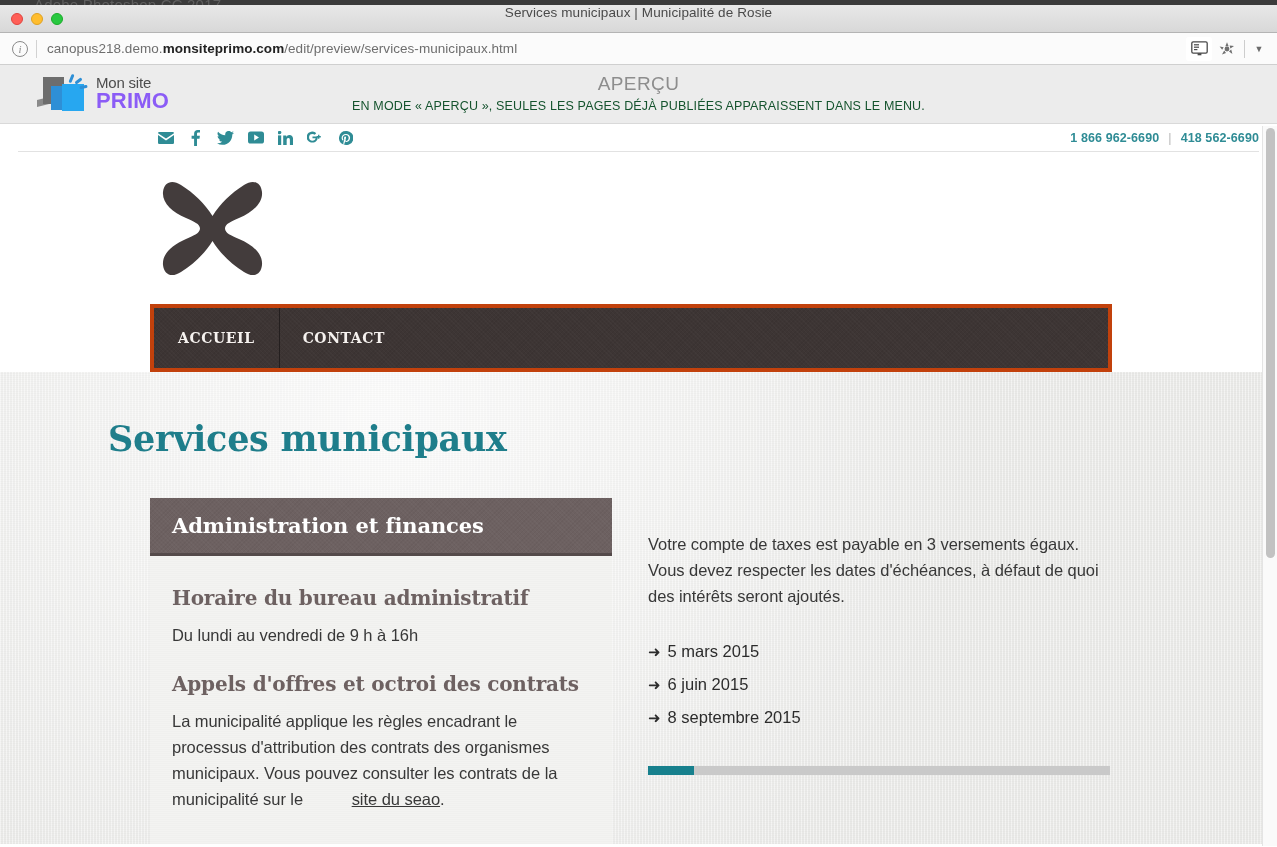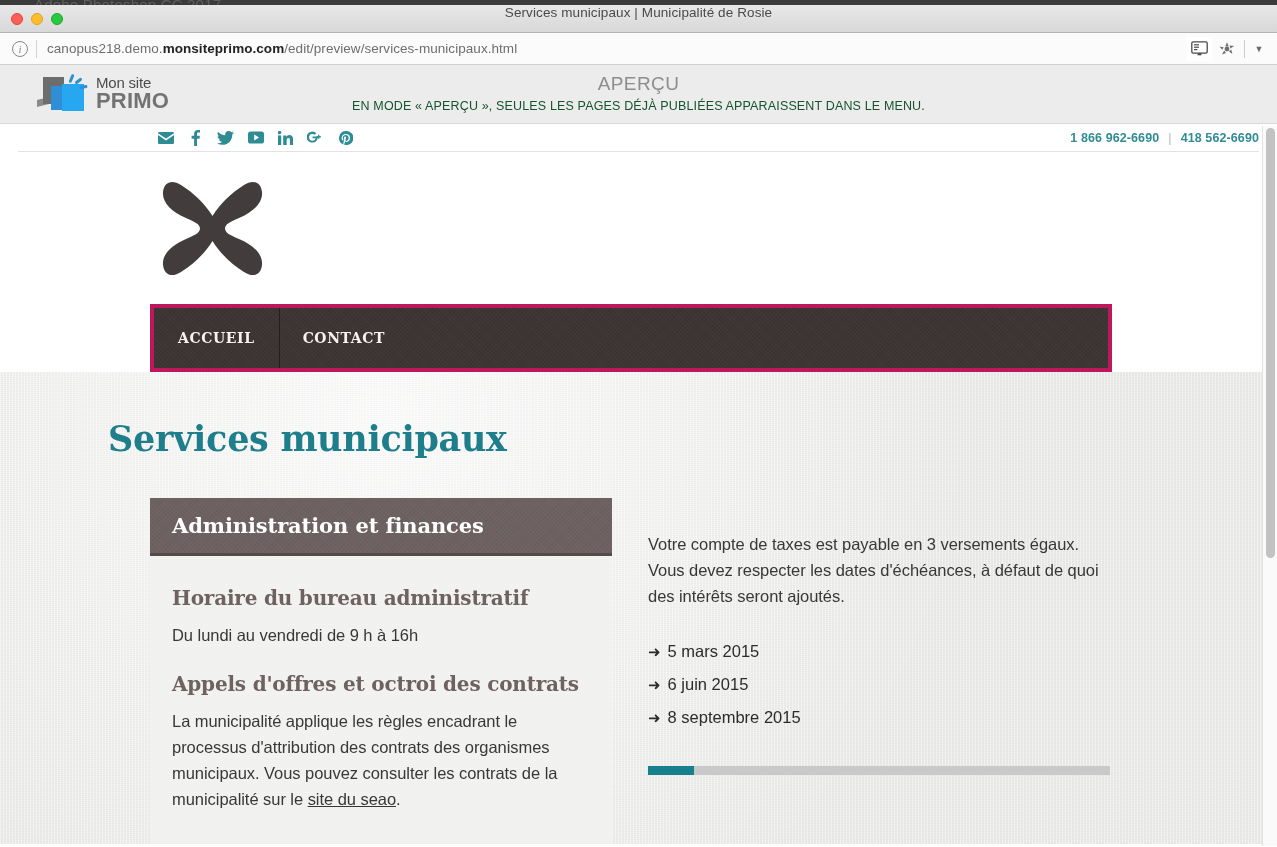--- a/index.html
+++ b/index.html
@@ -98,21 +98,21 @@
   .spark { position: absolute; background: #2e8fd6; border-radius: 2px; }
   .spark.s1 { left: 33px; top: 0px;  width: 3px; height: 9px; transform: rotate(22deg); }
   .spark.s2 { left: 40px; top: 3px;  width: 3px; height: 8px; transform: rotate(52deg); }
   .spark.s3 { left: 45px; top: 9px;  width: 3px; height: 8px; transform: rotate(78deg); }
   .primo-text { padding-bottom: 2px; }
   .primo-mon {
     font-size: 15px; color: #4c4c4c; letter-spacing: -.2px; line-height: 15px;
     font-family: "Liberation Sans", sans-serif;
   }
   .primo-primo {
-    font-size: 22px; color: #737373; font-weight: 700; letter-spacing: .2px;
+    font-size: 22px; color: #8b5cf6; font-weight: 700; letter-spacing: .2px;
     line-height: 22px; font-family: "Liberation Sans", sans-serif;
   }
   .preview-center {
     position: absolute; left: 0; right: 0; top: 8px; text-align: center;
   }
   .apercu-title {
     font-size: 19px; color: #8d8d8d; letter-spacing: .4px; font-weight: 400;
   }
   .apercu-sub {
     font-size: 12.5px; color: #14532d; letter-spacing: .15px; margin-top: 4px;
@@ -160,21 +160,21 @@
     font-family: "DejaVu Serif", "Liberation Serif", serif;
     font-size: 15px; font-weight: 700; color: #2f8c95; letter-spacing: .3px;
   }
 
   
   .nav-outer {
     position: relative; height: 68px; background: #fff;
   }
   .nav-bar {
     position: absolute; left: 150px; top: 0; width: 962px; height: 68px;
-    background: #be185d; padding: 4px;
+    background: #c2410c; padding: 4px;
   }
   .nav-inner {
     width: 100%; height: 100%;
     background-color: #3d3534;
     background-image:
       repeating-linear-gradient(45deg, rgba(255,255,255,.018) 0 1px, transparent 1px 3px),
       repeating-linear-gradient(-45deg, rgba(0,0,0,.05) 0 1px, transparent 1px 3px);
     display: flex; align-items: center;
   }
   .nav-item {
@@ -229,21 +229,21 @@
   }
   .card-h3 {
     font-family: "DejaVu Serif", "Liberation Serif", serif;
     font-size: 20px; font-weight: 700; color: #6d6161; letter-spacing: -.2px;
     margin-bottom: 12px;
   }
   .card-p {
     font-size: 16.5px; color: #383838; line-height: 26px; letter-spacing: -.05px;
   }
   .card-h3.second { margin-top: 24px; }
-  .inline-link { color: #383838; text-decoration: underline; }
+  .inline-link { color: #383838; text-decoration: underline; margin-left: 44px; }
 
   
   .right-col { margin-left: 36px; width: 468px; }
   .right-title {
     font-family: "DejaVu Serif", "Liberation Serif", serif;
     font-size: 22px; font-weight: 700; color: #3b3434; letter-spacing: .2px;
   }
   .right-p {
     margin-top: 33px; font-size: 16.5px; color: #383838; line-height: 26px;
     letter-spacing: -.05px;

